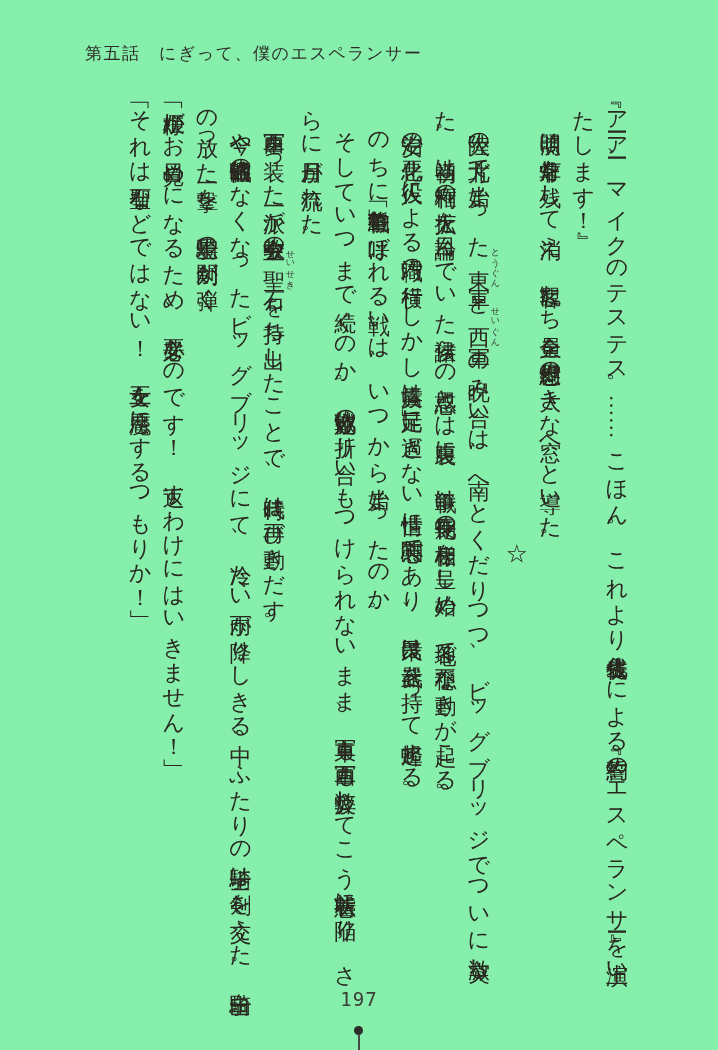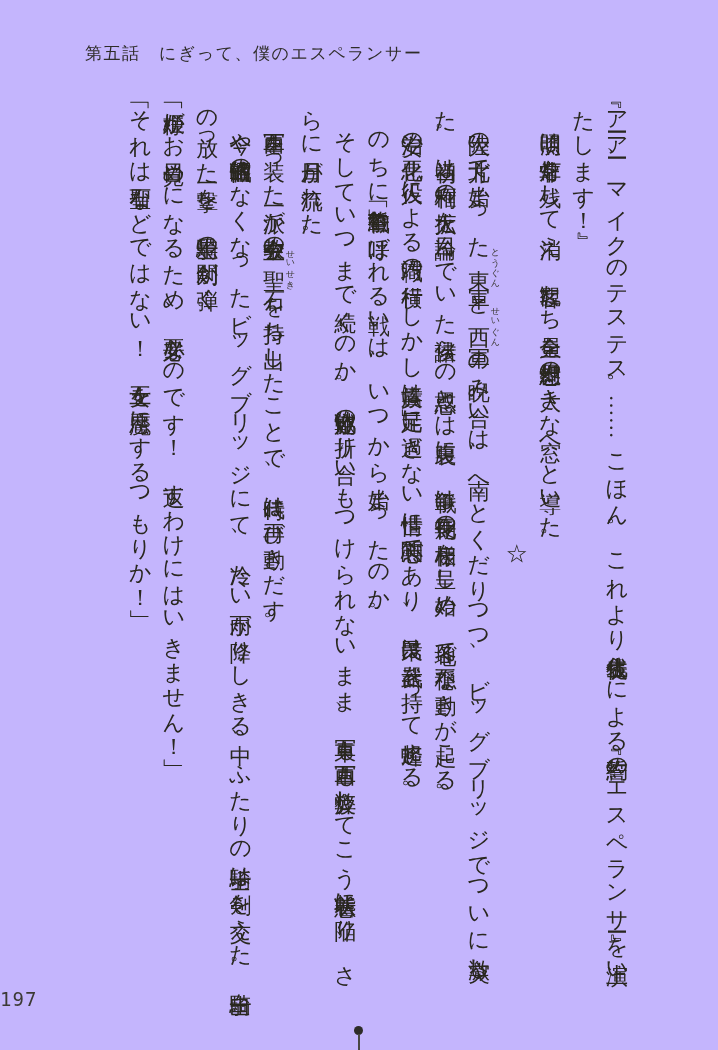--- a/index.html
+++ b/index.html
@@ -4,21 +4,21 @@
 <style>
   html, body {
     margin: 0;
     padding: 0;
     background: #e8e6e2;
   }
   .page {
     position: relative;
     width: 718px;
     height: 1050px;
-    background: #c4b5fd;
+    background: #86efac;
     font-family: "Liberation Serif", serif;
     color: #2b2925;
     overflow: hidden;
   }
   .chapter-header {
     position: absolute;
     top: 42px;
     left: 85px;
     font-size: 17px;
     letter-spacing: 1.5px;
@@ -50,20 +50,21 @@
   .body-text ruby rt {
     font-size: 9px;
     letter-spacing: 0;
     color: #3a3832;
   }
   .page-number {
     position: absolute;
     top: 988px;
     left: 0;
     width: 718px;
+    text-align: center;
     font-family: "DejaVu Sans Mono", monospace;
     font-size: 19px;
     letter-spacing: 1px;
     color: #3c3a35;
   }
   .binding-mark {
     position: absolute;
     left: 354px;
     top: 1026px;
     width: 10px;

